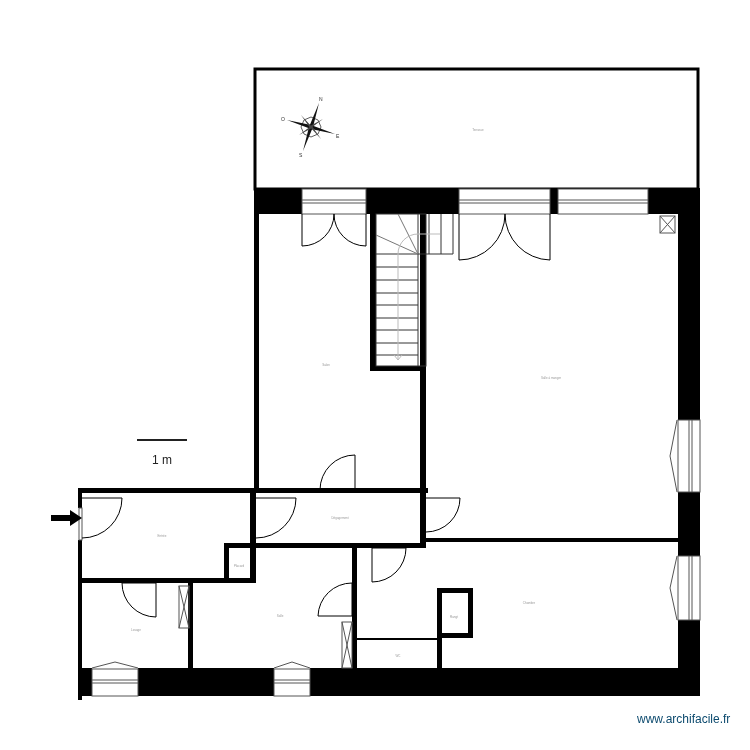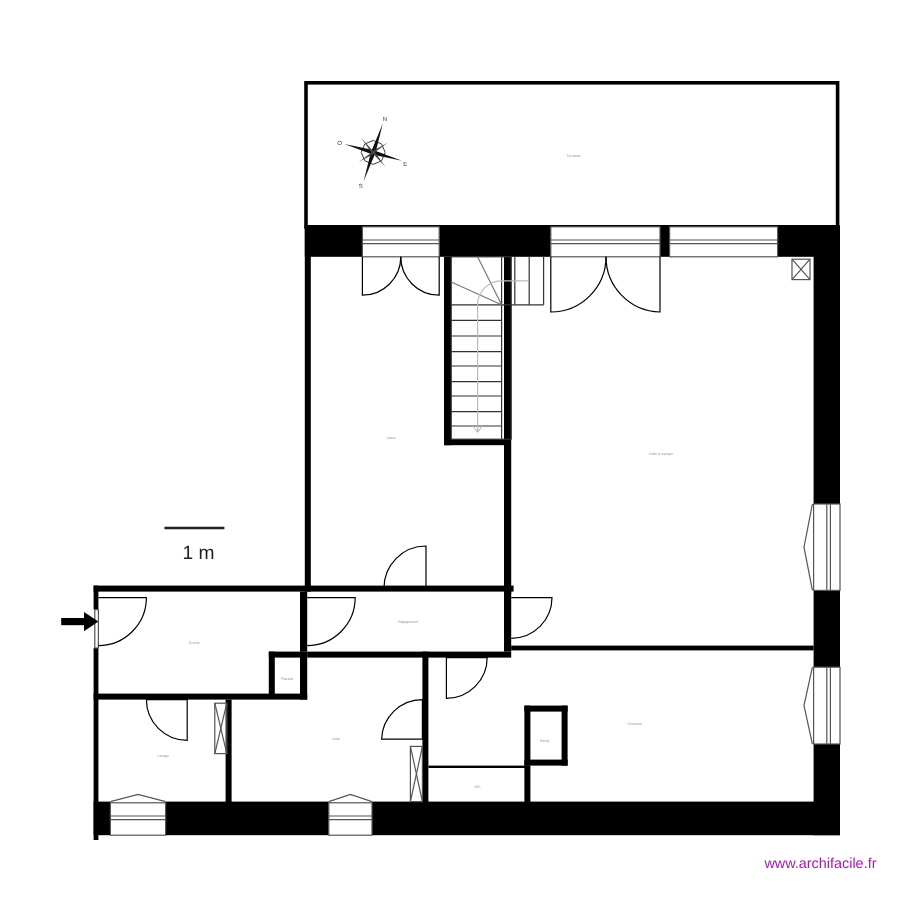--- a/index.html
+++ b/index.html
@@ -1,20 +1,20 @@
 <!DOCTYPE html>
 <html><head>
 <meta charset="utf-8">
 <style>
   html,body{margin:0;padding:0;background:#fff;}
   body{width:750px;height:750px;position:relative;overflow:hidden;font-family:"Liberation Sans",sans-serif;}
   svg{position:absolute;left:0;top:0;}
   .room-label{position:absolute;font-size:3px;color:#999;text-align:center;line-height:4px;transform:translate(-50%,-50%);white-space:nowrap;}
-  .scale-label{position:absolute;left:152px;top:453px;font-size:16px;color:#222;}
-  .watermark{position:absolute;left:637px;top:712px;font-size:12px;color:#a21caf;}
+  .scale-label{position:absolute;left:152px;top:453px;font-size:12px;color:#222;}
+  .watermark{position:absolute;left:637px;top:712px;font-size:12px;color:#0c4a6e;}
 </style>
 </head>
 <body>
 
 <svg width="750" height="750" viewBox="0 0 750 750">
 
   <g>
     <rect x="255" y="69" width="443" height="120" fill="none" stroke="#000" stroke-width="3"></rect>
   </g>
 

